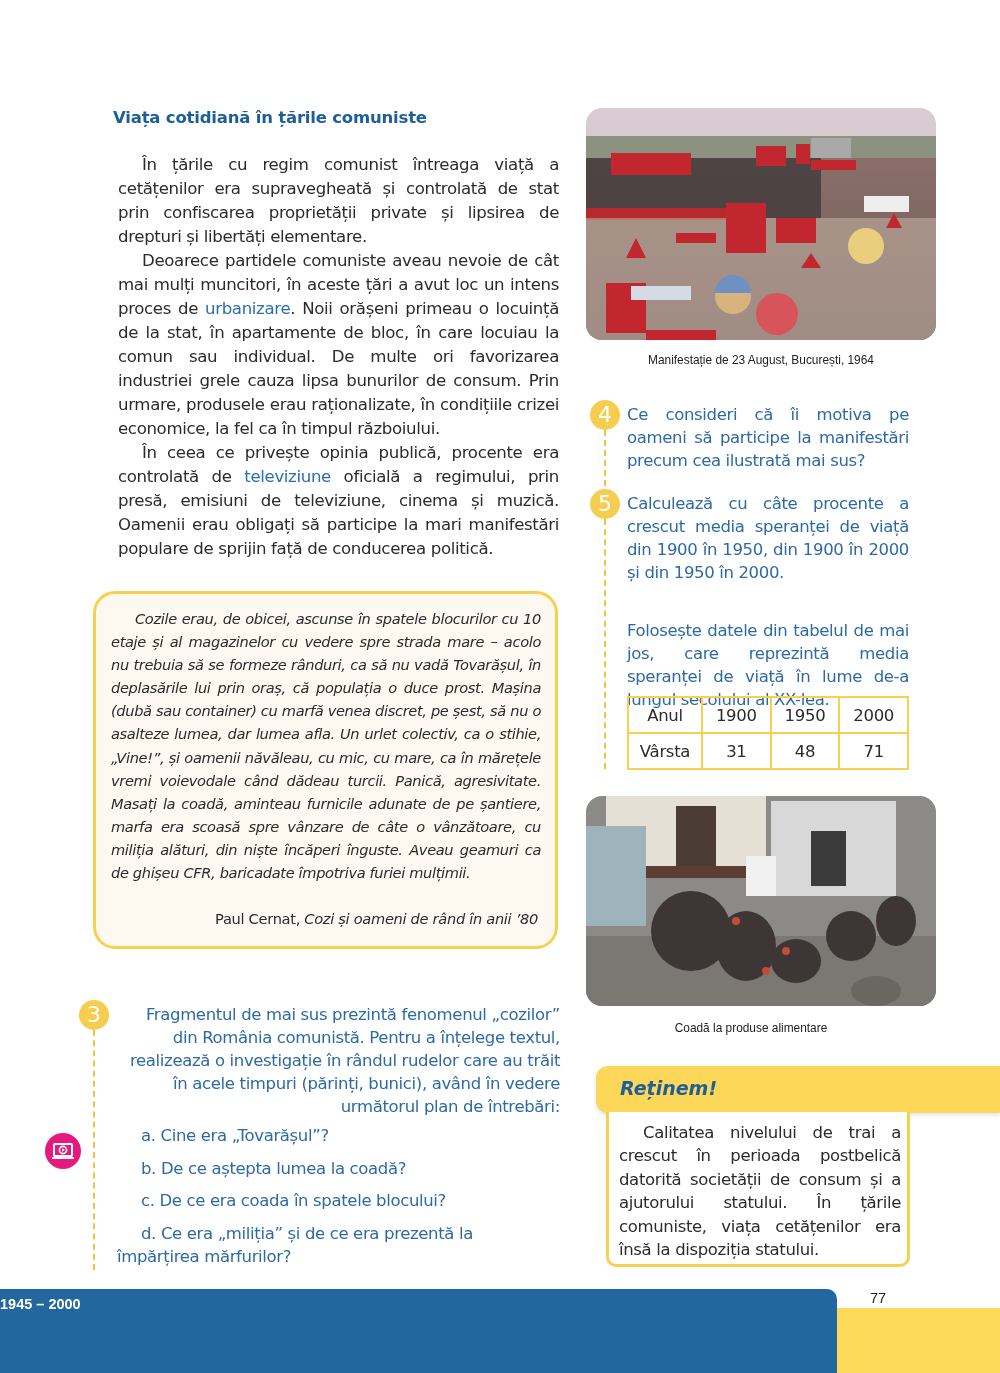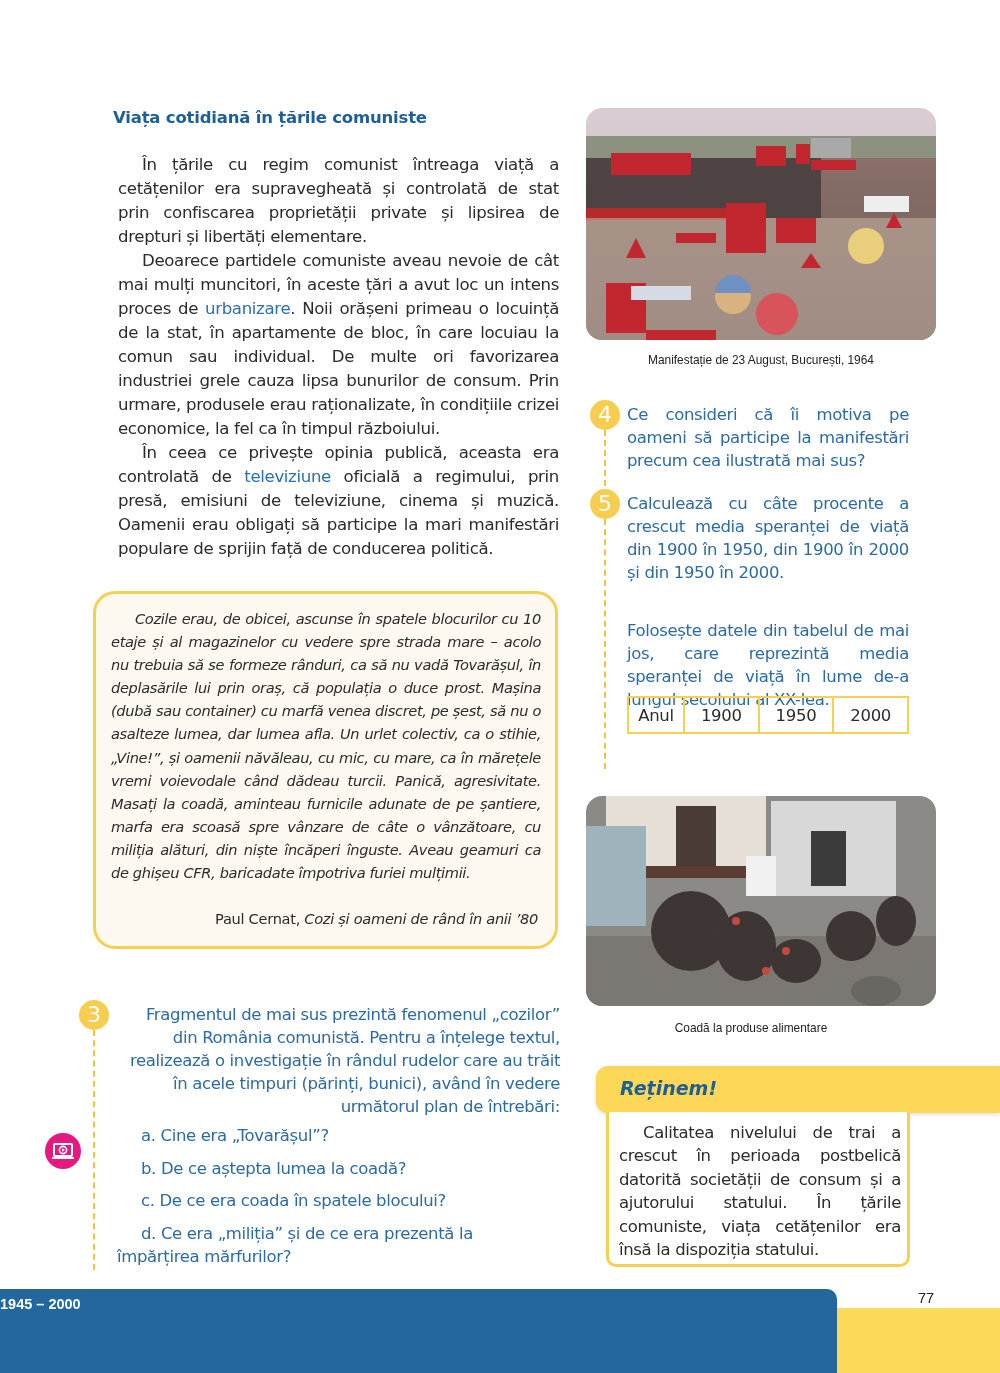--- a/index.html
+++ b/index.html
@@ -108,32 +108,32 @@
     border-radius: 0 10px 0 0;
   }
   .footer-yellow {
     left: 837px; top: 1308px; width: 163px; height: 65px; background: #fdd95a;
   }
   .footer-label {
     left: 0; top: 1296px; width: 730px; text-align: left; color: #ffffff; font-weight: bold; font-size: 14.5px;
     font-family: "Liberation Sans", sans-serif;
   }
   .page-number {
-    left: 918px; top: 1290px; font-size: 14.5px; color: #222; font-family: "Liberation Sans", sans-serif;
+    left: 870px; top: 1290px; font-size: 14.5px; color: #222; font-family: "Liberation Sans", sans-serif;
   }
 </style>
 </head>
 <body>
 
 <div class="abs section-title">Viața cotidiană în țările comuniste</div>
 
 <div class="abs body-text">
   <p><span class="indent"></span><span>În țările cu regim comunist întreaga viață a cetățenilor era supravegheată și controlată de stat prin confiscarea proprietății private și lipsirea de drepturi și libertăți elementare.</span></p>
   <p><span class="indent"></span><span>Deoarece partidele comuniste aveau nevoie de cât mai mulți muncitori, în aceste țări a avut loc un intens proces de </span><span class="kw">urbanizare</span><span>. Noii orășeni primeau o locuință de la stat, în apartamente de bloc, în care locuiau la comun sau individual. De multe ori favorizarea industriei grele cauza lipsa bunurilor de consum. Prin urmare, produsele erau raționalizate, în condițiile crizei economice, la fel ca în timpul războiului.</span></p>
-  <p><span class="indent"></span><span>În ceea ce privește opinia publică, aceasta era controlată de </span><span class="kw">televiziune</span><span> oficială a regimului, prin presă, emisiuni de televiziune, cinema și muzică. Oamenii erau obligați să participe la mari manifestări populare de sprijin față de conducerea politică.</span></p>
+  <p><span class="indent"></span><span>În ceea ce privește opinia publică, procente era controlată de </span><span class="kw">televiziune</span><span> oficială a regimului, prin presă, emisiuni de televiziune, cinema și muzică. Oamenii erau obligați să participe la mari manifestări populare de sprijin față de conducerea politică.</span></p>
 </div>
 
 <div class="abs quote-box"></div>
 <div class="abs quote-text"><span class="indent" style="display:inline-block;width:24px"></span><span>Cozile erau, de obicei, ascunse în spatele blocurilor cu 10 etaje și al magazinelor cu vedere spre strada mare – acolo nu trebuia să se formeze rânduri, ca să nu vadă Tovarășul, în deplasările lui prin oraș, că populația o duce prost. Mașina (dubă sau container) cu marfă venea discret, pe șest, să nu o asalteze lumea, dar lumea afla. Un urlet colectiv, ca o stihie, „Vine!”, și oamenii năvăleau, cu mic, cu mare, ca în mărețele vremi voievodale când dădeau turcii. Panică, agresivitate. Masați la coadă, aminteau furnicile adunate de pe șantiere, marfa era scoasă spre vânzare de câte o vânzătoare, cu miliția alături, din niște încăperi înguste. Aveau geamuri ca de ghișeu CFR, baricadate împotriva furiei mulțimii.</span></div>
 <div class="abs quote-source"><span>Paul Cernat, </span><i>Cozi și oameni de rând în anii ’80</i></div>
 
 <div class="abs num-circle" style="left:79px; top:1000px;">3</div>
 <div class="abs dash-line" style="left:93px; top:1030px; height:240px;"></div>
 <div class="abs ex-text ex3-text">Fragmentul de mai sus prezintă fenomenul „cozilor” din România comunistă. Pentru a înțelege textul, realizează o investigație în rândul rudelor care au trăit în acele timpuri (părinți, bunici), având în vedere următorul plan de întrebări:</div>
 <div class="abs ex-text ex3-items">
@@ -200,24 +200,30 @@
 <div class="abs ex-text ex4-text">Ce consideri că îi motiva pe oameni să participe la manifestări precum cea ilustrată mai sus?</div>
 
 <div class="abs num-circle" style="left:590px; top:489px;">5</div>
 <div class="abs dash-line" style="left:604px; top:519px; height:250px;"></div>
 <div class="abs ex-text ex5-text">Calculează cu câte procente a crescut media speranței de viață din 1900 în 1950, din 1900 în 2000 și din 1950 în 2000.</div>
 <div class="abs ex-text ex5b-text">Folosește datele din tabelul de mai jos, care reprezintă media speranței de viață în lume de-a lungul secolului al XX-lea.</div>
 
 <table class="abs life-table">
   <tbody>
       <tr>
-    <td style="width:56px">Anul</td>
+    <td style="width:74px">Anul</td>
     <td>1900</td>
     <td>1950</td>
     <td>2000</td>
+  </tr>
+  <tr>
+    <td>Vârsta</td>
+    <td>31</td>
+    <td>48</td>
+    <td>71</td>
   </tr>
 </tbody>
   </table>
 
 <div class="abs photo photo-2">
   <svg width="350" height="210" viewBox="0 0 350 210">
     <rect width="350" height="210" fill="#8c8a86"></rect>
     <rect x="0" y="140" width="350" height="70" fill="#7b7873"></rect>
     <rect x="20" y="0" width="160" height="75" fill="#e5dfd5"></rect>
     <rect x="90" y="10" width="40" height="65" fill="#4a3b34"></rect>

